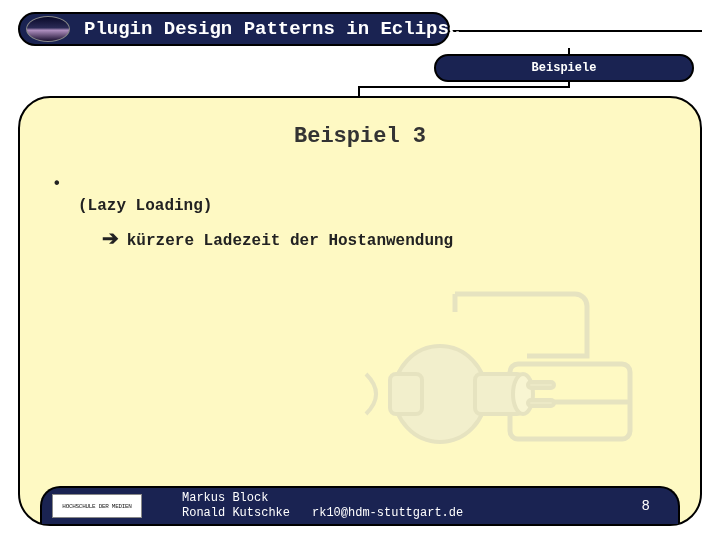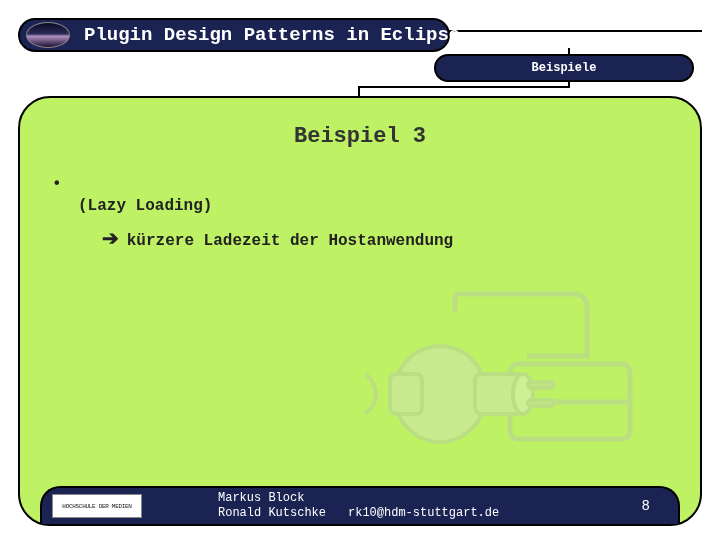--- a/index.html
+++ b/index.html
@@ -8,21 +8,21 @@
     height: 540px;
     background: #ffffff;
     font-family: "Courier New", monospace;
     position: relative;
     overflow: hidden;
   }
 
   
   .title-bar {
     position: absolute;
-    top: 18px;
+    top: 12px;
     left: 18px;
     right: 270px;
     height: 34px;
     background: #1a2352;
     border: 2px solid #000;
     border-radius: 18px;
     display: flex;
     align-items: center;
     padding-left: 6px;
     z-index: 3;
@@ -104,21 +104,21 @@
 
   
   .content-box {
     position: absolute;
     top: 96px;
     left: 18px;
     right: 18px;
     bottom: 14px;
     border: 2.5px solid #000;
     border-radius: 32px;
-    background: #bef264;
+    background: #fef9c3;
     padding: 26px 32px 0 32px;
   }
   .content-title {
     text-align: center;
     font-size: 22px;
     font-family: "Courier New", monospace;
     font-weight: bold;
     color: #333;
     margin-bottom: 24px;
   }
@@ -163,21 +163,20 @@
     height: 38px;
     background: #1a2352;
     border: 2px solid #000;
     border-bottom: none;
     border-radius: 20px 20px 0 0;
     display: flex;
     align-items: center;
     color: #fff;
     font-family: "Courier New", monospace;
     font-size: 12px;
-    gap: 36px;
   }
   .footer-logo {
     width: 90px;
     height: 24px;
     background: #fff;
     border: 1px solid #888;
     margin-left: 10px;
     margin-right: 40px;
     display: flex;
     align-items: center;

